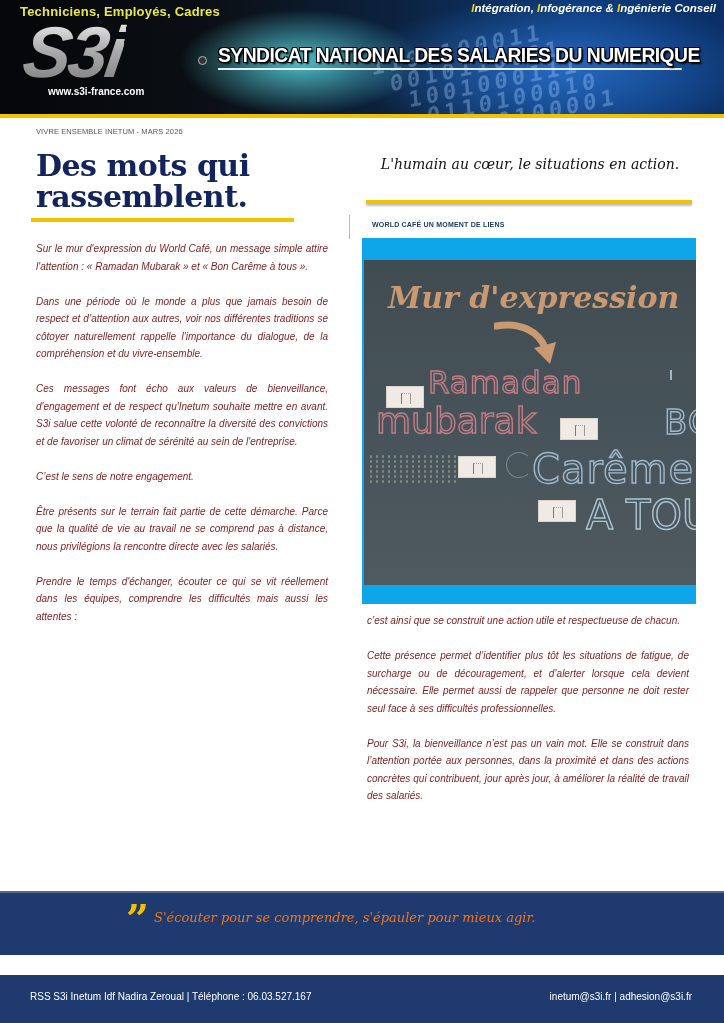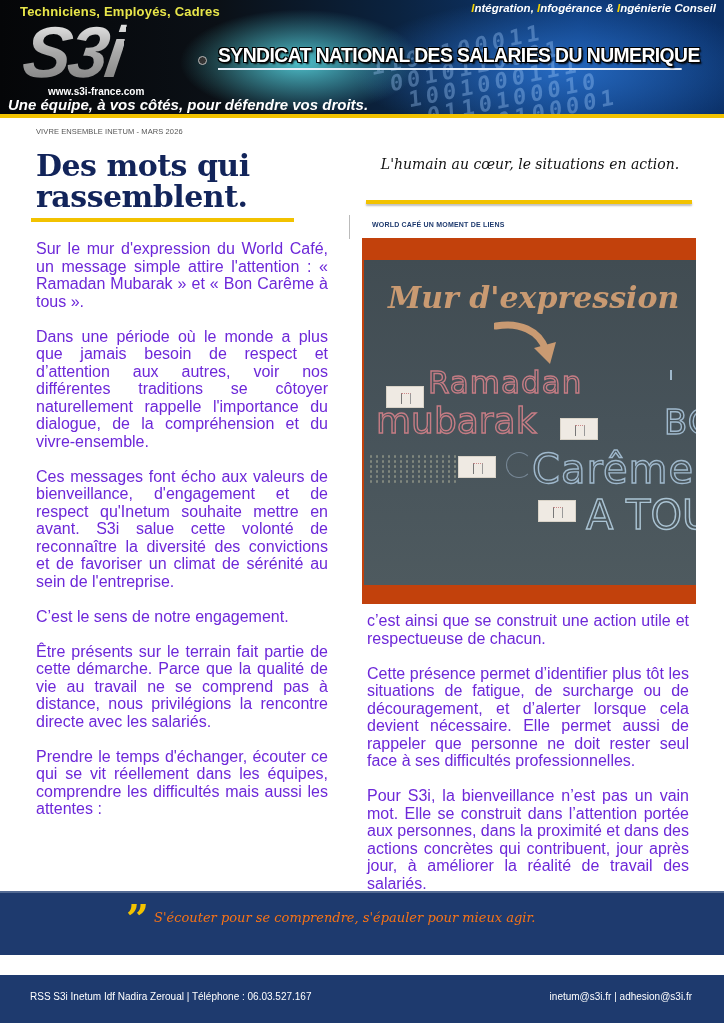--- a/index.html
+++ b/index.html
@@ -73,22 +73,22 @@
   
   .title {
     position: absolute; left: 36px; top: 150px; width: 300px;
     font-family: "DejaVu Serif", serif; font-weight: bold; font-size: 30px; line-height: 31px;
     color: #12245a; letter-spacing: -0.5px;
   }
   .title-rule {
     position: absolute; left: 31px; top: 218px; width: 263px; height: 4px; background: #f2c200;
   }
   .body-text {
-    font-family: "Liberation Sans", sans-serif; font-size: 16px; line-height: 17.5px;
-    color: #6d28d9; text-align: justify;
+    font-family: "Liberation Sans", sans-serif; font-size: 10px; line-height: 17.5px;
+    color: #7f1d1d; text-align: justify; font-style: italic;
   }
   .body-text p { margin-bottom: 17.5px; }
   .col-left { position: absolute; left: 36px; top: 240px; width: 292px; }
 
   
   .subtitle {
     position: absolute; left: 380px; top: 155px; width: 300px; text-align: center;
     font-family: "DejaVu Serif", serif; font-style: italic; font-size: 14px; line-height: 19px; color: #111;
   }
   .subtitle-rule {
@@ -97,21 +97,21 @@
   }
   .vdivider {
     position: absolute; left: 349px; top: 215px; width: 1px; height: 24px; background: #bbb;
   }
   .caption {
     position: absolute; left: 372px; top: 221px;
     font-family: "Liberation Sans", sans-serif; font-weight: bold; font-size: 7px; color: #1e3a6e; letter-spacing: 0.2px;
   }
   .photo {
     position: absolute; left: 362px; top: 238px; width: 334px; height: 366px;
-    background: #c2410c; overflow: hidden;
+    background: #0ea5e9; overflow: hidden;
   }
   .board {
     position: absolute; left: 2px; top: 22px; width: 332px; height: 325px;
     background: linear-gradient(180deg, #414c52 0%, #47535a 50%, #4e5a5f 100%);
   }
   .board .mur {
     position: absolute; left: 24px; top: 20px;
     font-family: "DejaVu Serif", serif; font-style: italic; font-weight: bold; font-size: 30px;
     color: #c99a72; letter-spacing: 0px;
   }
@@ -183,21 +183,20 @@
    0110100010
     1000100001</div>
   <div class="tagline-top">Techniciens, Employés, Cadres</div>
   <div class="tagline-right">
     <span class="y">I</span><span>ntégration, </span><span class="y">I</span><span>nfogérance &amp; </span><span class="y">I</span><span>ngénierie Conseil</span>
   </div>
   <div class="logo">S3i</div>
   <div class="reg"></div>
   <div class="syndicat">SYNDICAT NATIONAL DES SALARIES DU NUMERIQUE</div>
   <div class="site">www.s3i-france.com</div>
-  <div class="motto">Une  équipe, à vos côtés, pour défendre vos droits.</div>
 </header>
 
 <div class="meta">VIVRE ENSEMBLE INETUM -  MARS 2026</div>
 
 <h1 class="title">Des mots qui rassemblent.</h1>
 <div class="title-rule"></div>
 
 <div class="col-left body-text">
   <p>Sur le mur d'expression du World Café, un message simple attire l'attention : « Ramadan Mubarak » et « Bon Carême à tous ».</p>
   <p>Dans une période où le monde a plus que jamais besoin de respect et d’attention aux autres, voir nos différentes traditions se côtoyer naturellement rappelle l'importance du dialogue, de la compréhension et du vivre-ensemble.</p>

